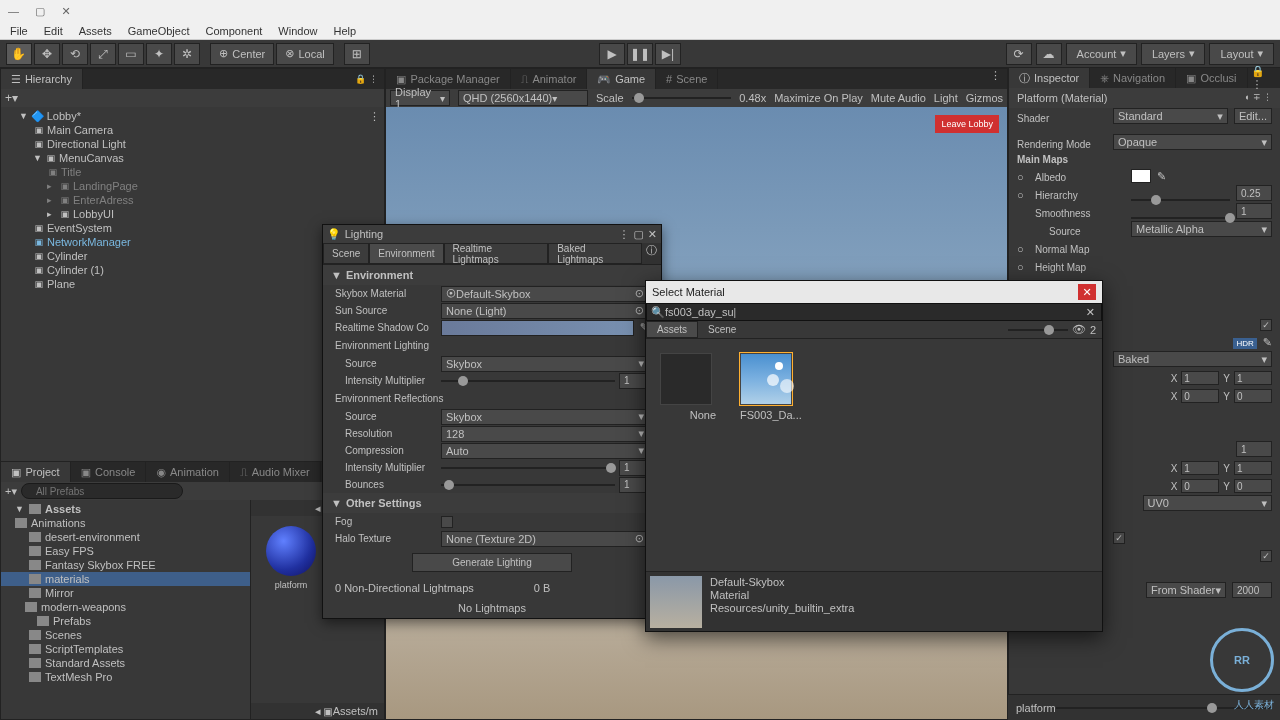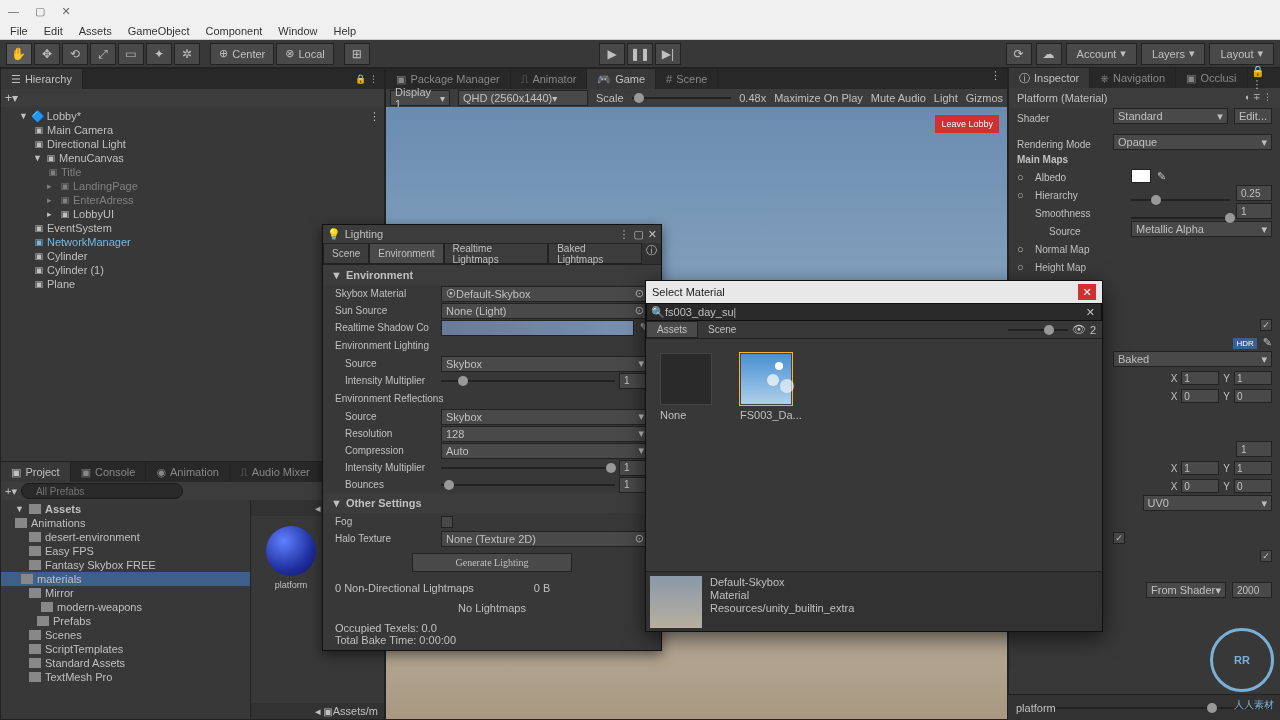--- a/index.html
+++ b/index.html
@@ -63,31 +63,31 @@
 .lighting-title-controls { margin-left: auto; display: flex; gap: 4px; font-size: 10px; }
 .lighting-tabs { height: 22px; background: #323232; display: flex; border-bottom: 1px solid #222; }
 .ltab { padding: 0 8px; display: flex; align-items: center; cursor: pointer; font-size: 10px; border: 1px solid #222; background: #3c3c3c;}
 .ltab.active { background: #4a4a4a; }
 .lsection-header { padding: 4px 8px; background: #3c3c3c; font-weight: bold; font-size: 10px; display: flex; align-items: center; gap: 4px;}
 .lrow { display: flex; align-items: center; padding: 2px 12px; gap: 6px; height: 17px; }
 .llabel { width: 100px; font-size: 10px; }
 .lfield { flex: 1; background: #494949; border: 1px solid #222; height: 16px; padding: 0 4px; font-size: 10px; display: flex; align-items: center; }
 .lslider { flex: 1; display: flex; align-items: center; gap: 4px; }
 .lsubhead { padding: 4px 12px; font-size: 10px; }
-.generate-btn { margin: 6px auto; padding: 3px 20px; background: #494949; border: 1px solid #222; display: block; cursor: pointer; font-size: 10px; width: 160px; text-align: center; font-family: Liberation Serif, serif;}
+.generate-btn { margin: 6px auto; padding: 3px 20px; background: #494949; border: 1px solid #222; display: block; cursor: pointer; font-size: 10px; width: 160px; text-align: center;}
 .lstatus { padding: 4px 12px; font-size: 10px; display: flex; gap: 60px;}
 .select-material { position: absolute; left: 645px; top: 280px; width: 458px; background: #383838; border: 1px solid #111; box-shadow: 0 6px 20px rgba(0,0,0,0.6); z-index: 20; }
 .sm-title { height: 22px; background: #e8e8e8; color: #222; display: flex; align-items: center; padding: 0 6px; font-size: 11px; }
 .sm-close { margin-left: auto; width: 18px; height: 16px; background: #d03030; color: #fff; display: flex; align-items: center; justify-content: center; cursor: pointer; font-size: 11px;}
 .sm-search { height: 18px; background: #2a2a2a; border: 1px solid #111; margin: 0; display: flex; align-items: center; padding: 0 6px 0 18px; font-size: 10px; position: relative;}
 .sm-tabs { height: 18px; display: flex; border-bottom: 1px solid #222; align-items: center;}
 .sm-tab { padding: 0 10px; font-size: 10px; cursor: pointer; height: 100%; display: flex; align-items: center;}
 .sm-tab.active { background: #4a4a4a; border: 1px solid #222;}
 .sm-grid { height: 232px; padding: 14px; display: flex; gap: 24px; align-items: flex-start; }
-.sm-item { width: 56px; text-align: left; font-size: 9px; }
+.sm-item { width: 56px; text-align: right; font-size: 9px; }
 .sm-thumb-none { width: 52px; height: 52px; background: #2a2a2a; border: 1px solid #444; margin-bottom: 4px;}
 .sm-thumb-sky { width: 52px; height: 52px; background: linear-gradient(to bottom, #4a90d0 0%, #7ab0e0 50%, #b0d0e8 100%); border: 1px solid #444; margin-bottom: 4px; position: relative; outline: 1px solid #ffb030;}
 .sm-thumb-sky::after { content:''; position:absolute; top:8px; right:8px; width:8px; height:8px; background:#fff; border-radius:50%; box-shadow: -6px 14px 0 2px rgba(255,255,255,0.7), 8px 20px 0 3px rgba(255,255,255,0.6);}
 .sm-preview { height: 60px; background: #323232; border-top: 1px solid #222; display: flex; padding: 4px; gap: 8px;}
 .sm-prev-thumb { width: 52px; height: 52px; background: linear-gradient(to bottom, #8a98a8, #b8b0a0); }
 .sm-prev-info { font-size: 10px; line-height: 13px;}
 .color-swatch { width: 20px; height: 14px; background: #fff; border: 1px solid #222; display: inline-block;}
 .hdr-tag { background: #3a6090; color: #fff; font-size: 8px; padding: 1px 3px;}
 .checkbox { width: 12px; height: 12px; background: #494949; border: 1px solid #222; display: inline-flex; align-items: center; justify-content: center; font-size: 9px;}
 .xy-field { display: flex; gap: 4px; align-items: center; font-size: 10px;}
@@ -239,29 +239,29 @@
               <span>desert-environment</span>
             </div>
           <div class="tree-item" style="padding-left:28px">
               <span class="folder-icon"></span>
               <span>Easy FPS</span>
             </div>
           <div class="tree-item" style="padding-left:28px">
               <span class="folder-icon"></span>
               <span>Fantasy Skybox FREE</span>
             </div>
-          <div class="tree-item selected" style="padding-left:20px">
+          <div class="tree-item selected" style="padding-left:28px">
               <span class="folder-icon"></span>
               <span>materials</span>
             </div>
           <div class="tree-item" style="padding-left:28px">
               <span class="folder-icon"></span>
               <span>Mirror</span>
             </div>
-          <div class="tree-item" style="padding-left:40px">
+          <div class="tree-item" style="padding-left:24px">
               <span class="folder-icon"></span>
               <span>modern-weapons</span>
             </div>
           <div class="tree-item" style="padding-left:36px">
               <span class="folder-icon"></span>
               <span>Prefabs</span>
             </div>
           <div class="tree-item" style="padding-left:28px">
               <span class="folder-icon"></span>
               <span>Scenes</span>
@@ -572,24 +572,20 @@
       </div>
     </div>
   <div class="generate-btn">Generate Lighting</div>
   <div class="lstatus">
       <span>0 Non-Directional Lightmaps</span>
       <span>0 B</span>
     </div>
   <div class="lstatus" style="justify-content:center">
       <span>No Lightmaps</span>
     </div>
-  <div class="lstatus" style="gap:0;flex-direction:column">
-      <span>Occupied Texels: 0.0</span>
-      <span>Total Bake Time: 0:00:00</span>
-    </div>
 </div>
 
 <div class="select-material">
   <div class="sm-title">
     <span>Select Material</span>
     <div class="sm-close">✕</div>
   </div>
   <div class="sm-search">
     <span style="position:absolute;left:4px">🔍</span>
     <span>fs003_day_su</span>|

